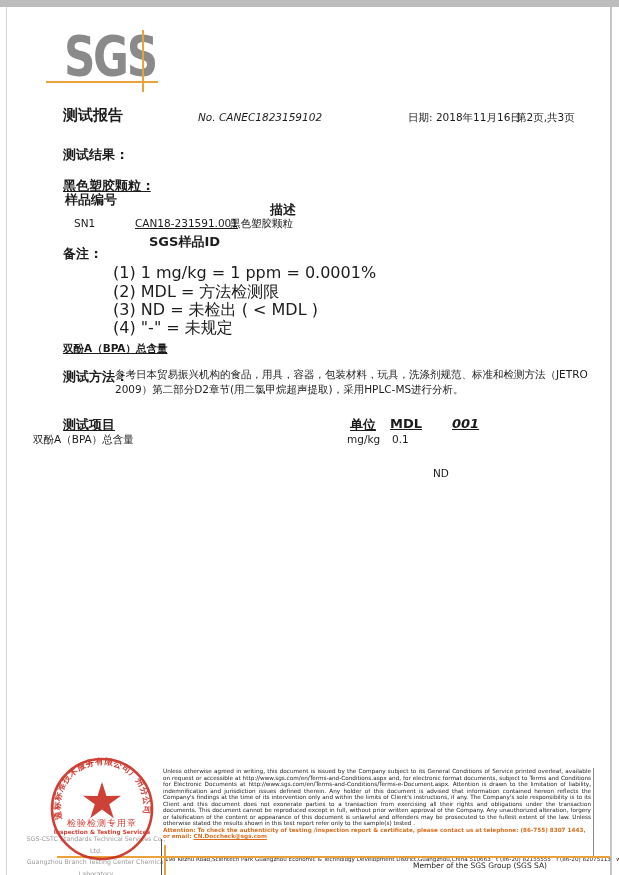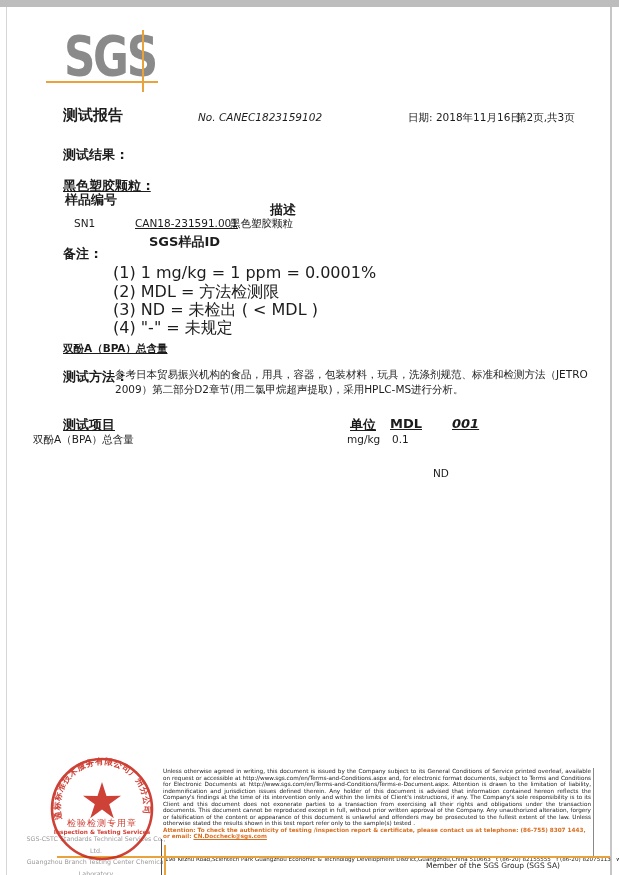--- a/index.html
+++ b/index.html
@@ -50,21 +50,21 @@
   .legal{left:163px;top:768px;width:428px;font-size:5.7px;line-height:6.5px;
          text-align:justify;color:#222;}
   .attention{left:163px;top:827px;width:428px;font-size:5.7px;line-height:6.3px;
              font-weight:bold;color:#d96e1f;}
   .attention .mail{text-decoration:underline;}
   .addr{left:161px;top:839px;width:432px;border-left:1px solid #555;padding-left:3px;
         font-size:5.6px;line-height:8.2px;white-space:pre;color:#222;}
   .footer-vline-right{left:593px;top:768px;width:1px;height:88px;background:#888;}
   .footer-hline{left:57px;top:856px;width:553px;height:2px;background:#e8a33d;}
   .footer-vline{left:164px;top:845px;width:2px;height:30px;background:#e8a33d;}
-  .member{left:400px;top:861px;width:160px;text-align:right;font-size:7.5px;color:#222;}
+  .member{left:400px;top:861px;width:160px;text-align:center;font-size:7.5px;color:#222;}
 </style>
 </head>
 <body>
 
 <div class="page">
 
   <div class="abs frame-top"></div>
   <div class="abs frame-left"></div>
   <div class="abs frame-right"></div>
 

